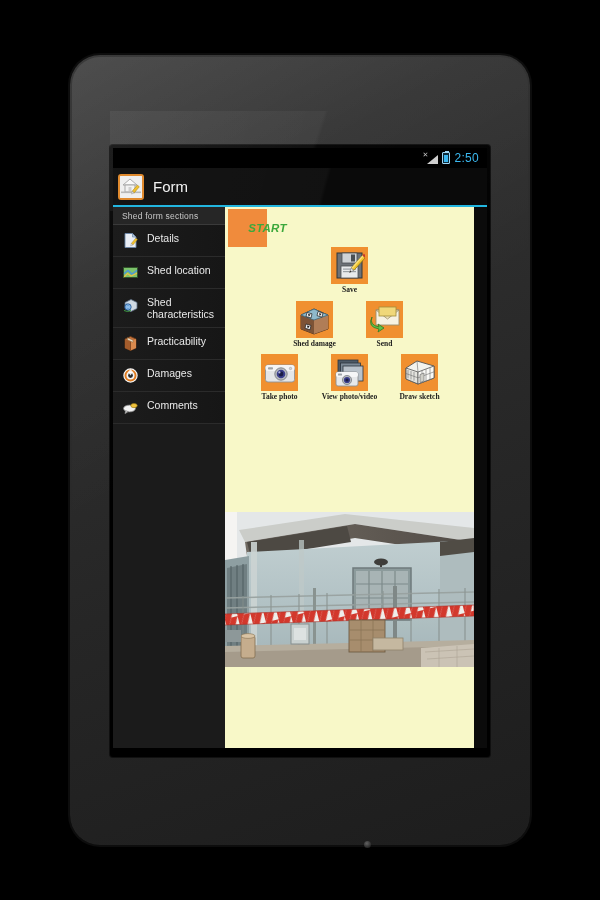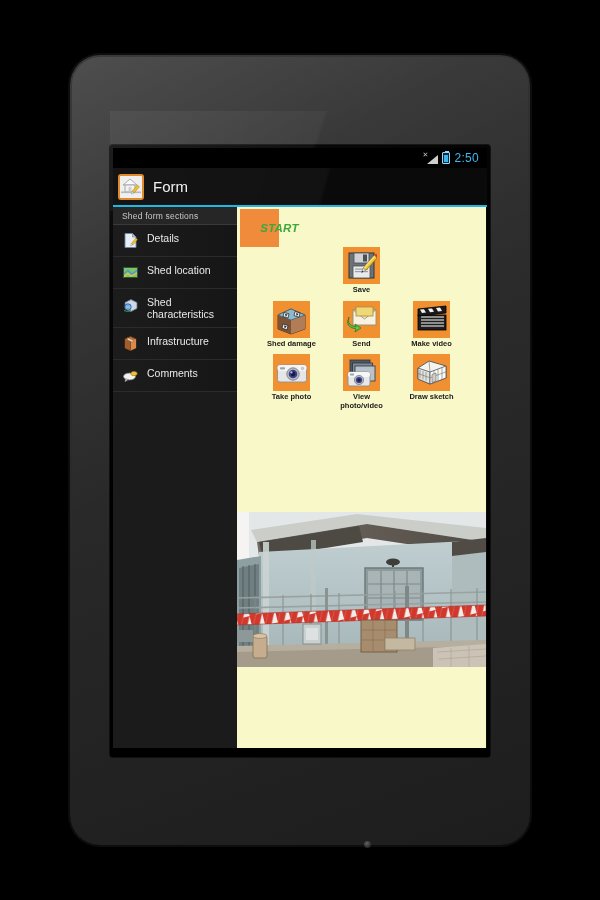--- a/index.html
+++ b/index.html
@@ -99,21 +99,21 @@
     width: 26px; height: 26px; border: 2px solid #e08a2e; border-radius: 3px;
     background: #f2f2f2; position: relative; overflow: hidden; flex: none;
   }
   #app-title { color: #f2f2f2; font-size: 15px; }
   #accent-line { height: 2px; background: #22b6e0; }
 
   
   #content { display: flex; height: 541px; background: #0b0b0b; }
 
   
-  #sidebar { width: 124px; background: #1b1b1b; flex: none; }
+  #sidebar { width: 112px; background: #1b1b1b; flex: none; }
   #sidebar-header {
     font-size: 8.5px; color: #c9c9c9; padding: 4px 0 3px 9px;
     background: #262626; border-bottom: 1px solid #3a3a3a; letter-spacing: .2px;
   }
   .side-item {
     display: flex; align-items: flex-start; gap: 8px;
     padding: 7px 6px 7px 9px; min-height: 29px;
     border-bottom: 1px solid #2b2b2b;
     background: linear-gradient(90deg, #1c1c1c 0%, #161616 100%);
   }
@@ -136,21 +136,21 @@
 
   .icon-grid { position: absolute; left: 0; top: 40px; width: 249px; }
   .grid-row { display: flex; justify-content: center; gap: 10px; margin-bottom: 6px; }
   .tile { width: 60px; display: flex; flex-direction: column; align-items: center; }
   .tile-box {
     width: 37px; height: 37px; background: #f09030;
     display: flex; align-items: center; justify-content: center; overflow: hidden;
   }
   .tile-label {
     margin-top: 2px; font-size: 7.5px; color: #1a1a1a; text-align: center;
-    line-height: 8.5px; font-weight: bold;
+    line-height: 8.5px; font-weight: bold; font-family: Liberation Serif, serif;
   }
 
   #photo-frame {
     position: absolute; left: 0; top: 305px; width: 249px; height: 155px;
     background: #fff; overflow: hidden;
   }
   #photo { position: absolute; inset: 0; }
 
   svg { display: block; }
 </style>
@@ -240,23 +240,34 @@
       <div class="side-item">
         <span class="side-ico">
           <svg width="17" height="17" viewBox="0 0 17 17">
             <polygon points="3,4 8.5,1.5 14,4 14,13 8.5,15.5 3,13" fill="#c4723c" stroke="#6e3c16" stroke-width="0.8"></polygon>
             <polygon points="3,4 8.5,6.5 8.5,15.5 3,13" fill="#a35c2c"></polygon>
             <polygon points="8.5,6.5 14,4 14,13 8.5,15.5" fill="#d98a4e"></polygon>
             <path d="M8.5 6.5 L8.5 15.5" stroke="#5e3112" stroke-width="0.6"></path>
             <polygon points="5.5,2.8 11,5.3 11,7.3 5.5,4.8" fill="#efe3cf" stroke="#8a6a3c" stroke-width="0.5"></polygon>
           </svg>
         </span>
-        <span class="side-label">Infrastructure</span>
-      </div>
-
+        <span class="side-label">Practicability</span>
+      </div>
+
+      <div class="side-item">
+        <span class="side-ico">
+          <svg width="17" height="17" viewBox="0 0 17 17">
+            <circle cx="8.5" cy="8.5" r="6.6" fill="#e07b1e" stroke="#f5f5f5" stroke-width="1.2"></circle>
+            <circle cx="8.5" cy="8.5" r="4" fill="#f5f5f5"></circle>
+            <circle cx="8.5" cy="8.5" r="2.4" fill="#2b2b2b"></circle>
+            <path d="M8.5 2 L11 5 L8.5 8.5 L6 5 Z" fill="#ffffff" opacity="0.85"></path>
+          </svg>
+        </span>
+        <span class="side-label">Damages</span>
+      </div>
 
 
       <div class="side-item">
         <span class="side-ico">
           <svg width="17" height="17" viewBox="0 0 17 17">
             <ellipse cx="7.5" cy="9.5" rx="6" ry="3.4" fill="#f2f2f2" stroke="#7d7d7d" stroke-width="0.8"></ellipse>
             <polygon points="3.5,11.8 3,14.8 6.2,12.6" fill="#f2f2f2" stroke="#7d7d7d" stroke-width="0.7"></polygon>
             <ellipse cx="12" cy="6.6" rx="3.2" ry="2.1" fill="#f0c23c" stroke="#9a7a16" stroke-width="0.7"></ellipse>
           </svg>
         </span>
@@ -324,40 +335,20 @@
                 <svg width="33" height="29" viewBox="0 0 33 29">
                   <rect x="8" y="5" width="23" height="15" fill="#f7f2e2" stroke="#9a8f6e" stroke-width="0.9"></rect>
                   <polygon points="8,5 19.5,14 31,5" fill="#efe3b6" stroke="#9a8f6e" stroke-width="0.8"></polygon>
                   <rect x="11" y="2" width="17" height="9" fill="#f0d87a" stroke="#a08d3a" stroke-width="0.8"></rect>
                   <path d="M4 12 q-3 8 7 10 l-1 -3 l6 4 l-6 4 l1 -3 q-12 -2 -7 -12" fill="#5ec24a" stroke="#2f7a22" stroke-width="0.8"></path>
                 </svg>
               </div>
               <div class="tile-label">Send</div>
             </div>
 
-            <div class="tile">
-              <div class="tile-box">
-                <svg width="32" height="28" viewBox="0 0 32 28">
-                  <rect x="2" y="10" width="28" height="15" fill="#1f1f1f" stroke="#000" stroke-width="0.8"></rect>
-                  <g stroke="#e8e8e8" stroke-width="1.1">
-                    <line x1="5" y1="12" x2="28" y2="12"></line>
-                    <line x1="5" y1="15" x2="28" y2="15"></line>
-                    <line x1="5" y1="18" x2="28" y2="18"></line>
-                    <line x1="5" y1="21" x2="28" y2="21"></line>
-                  </g>
-                  <polygon points="2,4 30,1 30,8 2,11" fill="#1b1b1b" stroke="#000" stroke-width="0.8"></polygon>
-                  <g fill="#f2f2f2">
-                    <polygon points="4,4.6 8,4.2 10,7.6 6,8"></polygon>
-                    <polygon points="12,3.8 16,3.4 18,6.8 14,7.2"></polygon>
-                    <polygon points="20,3 24,2.6 26,6 22,6.4"></polygon>
-                  </g>
-                </svg>
-              </div>
-              <div class="tile-label">Make video</div>
-            </div>
           </div>
 
           <div class="grid-row">
             <div class="tile">
               <div class="tile-box">
                 <svg width="32" height="24" viewBox="0 0 32 24">
                   <rect x="1.5" y="4" width="29" height="17" rx="2.5" fill="#e4e6e8" stroke="#8e9296" stroke-width="0.9"></rect>
                   <rect x="1.5" y="4" width="29" height="6" rx="2.5" fill="#f4f5f6"></rect>
                   <circle cx="17" cy="13" r="6.2" fill="#b9bdc1" stroke="#70747a" stroke-width="0.8"></circle>
                   <circle cx="17" cy="13" r="4.3" fill="#3b3f8c"></circle>

